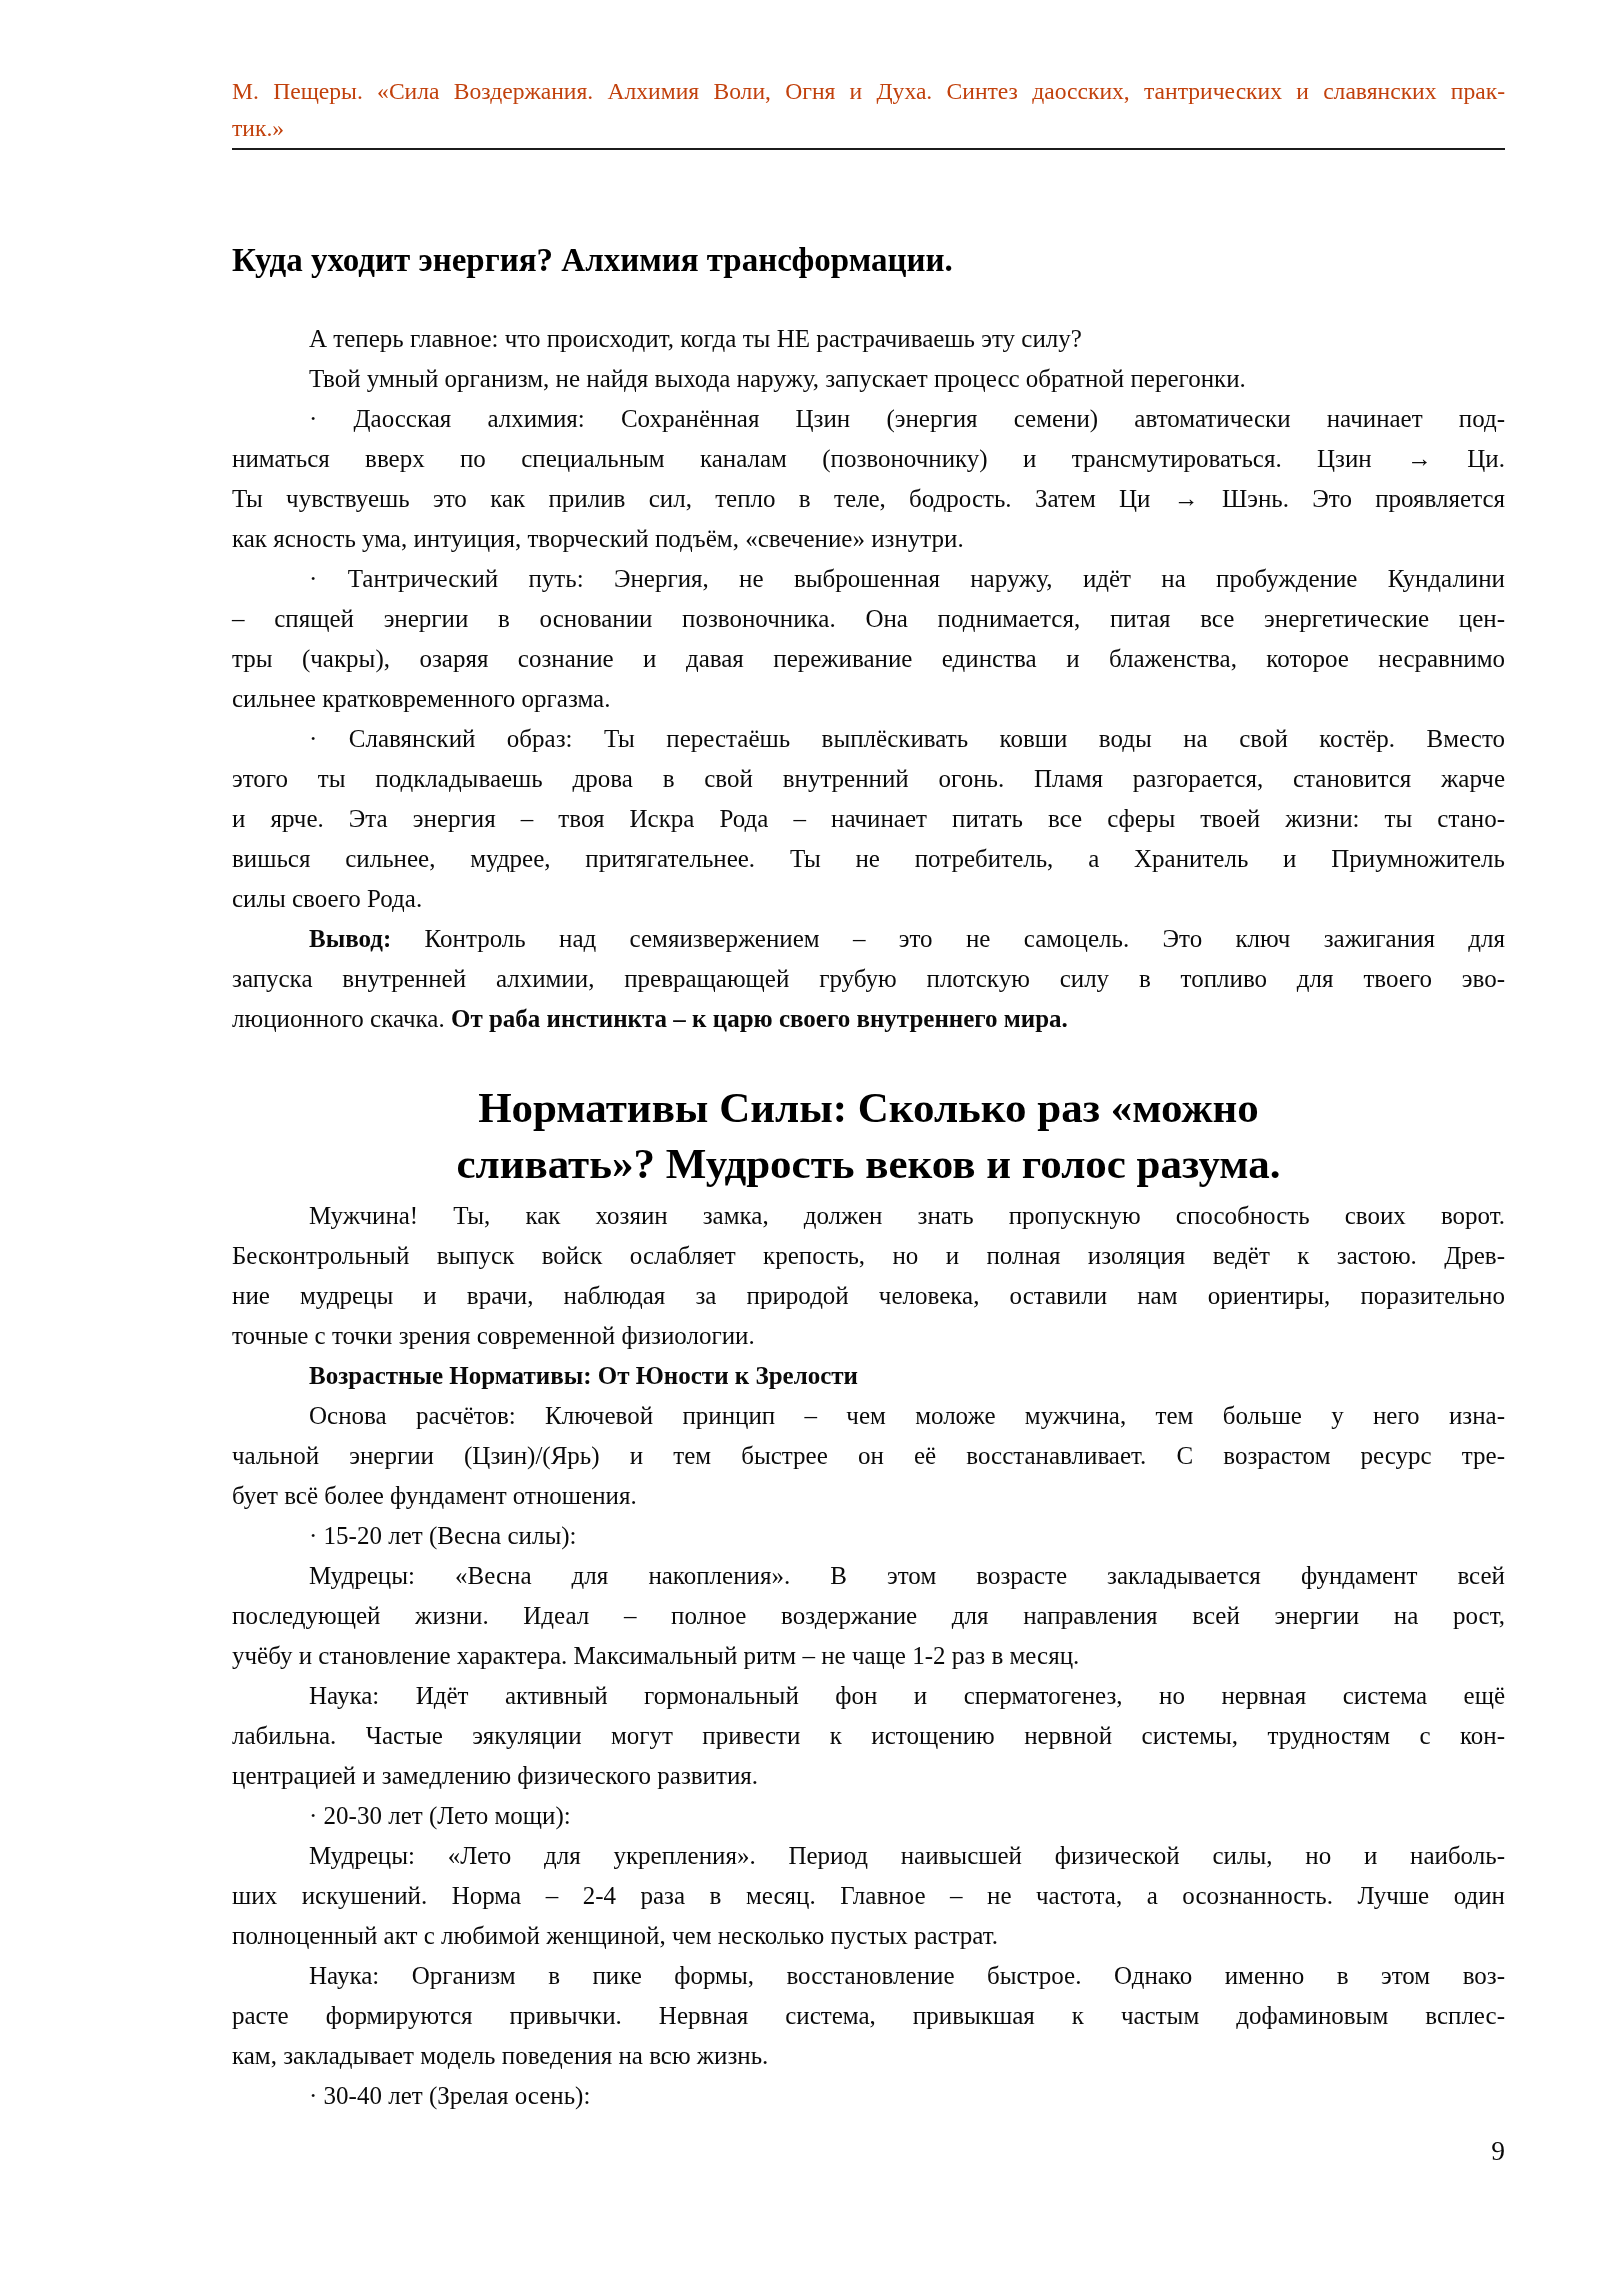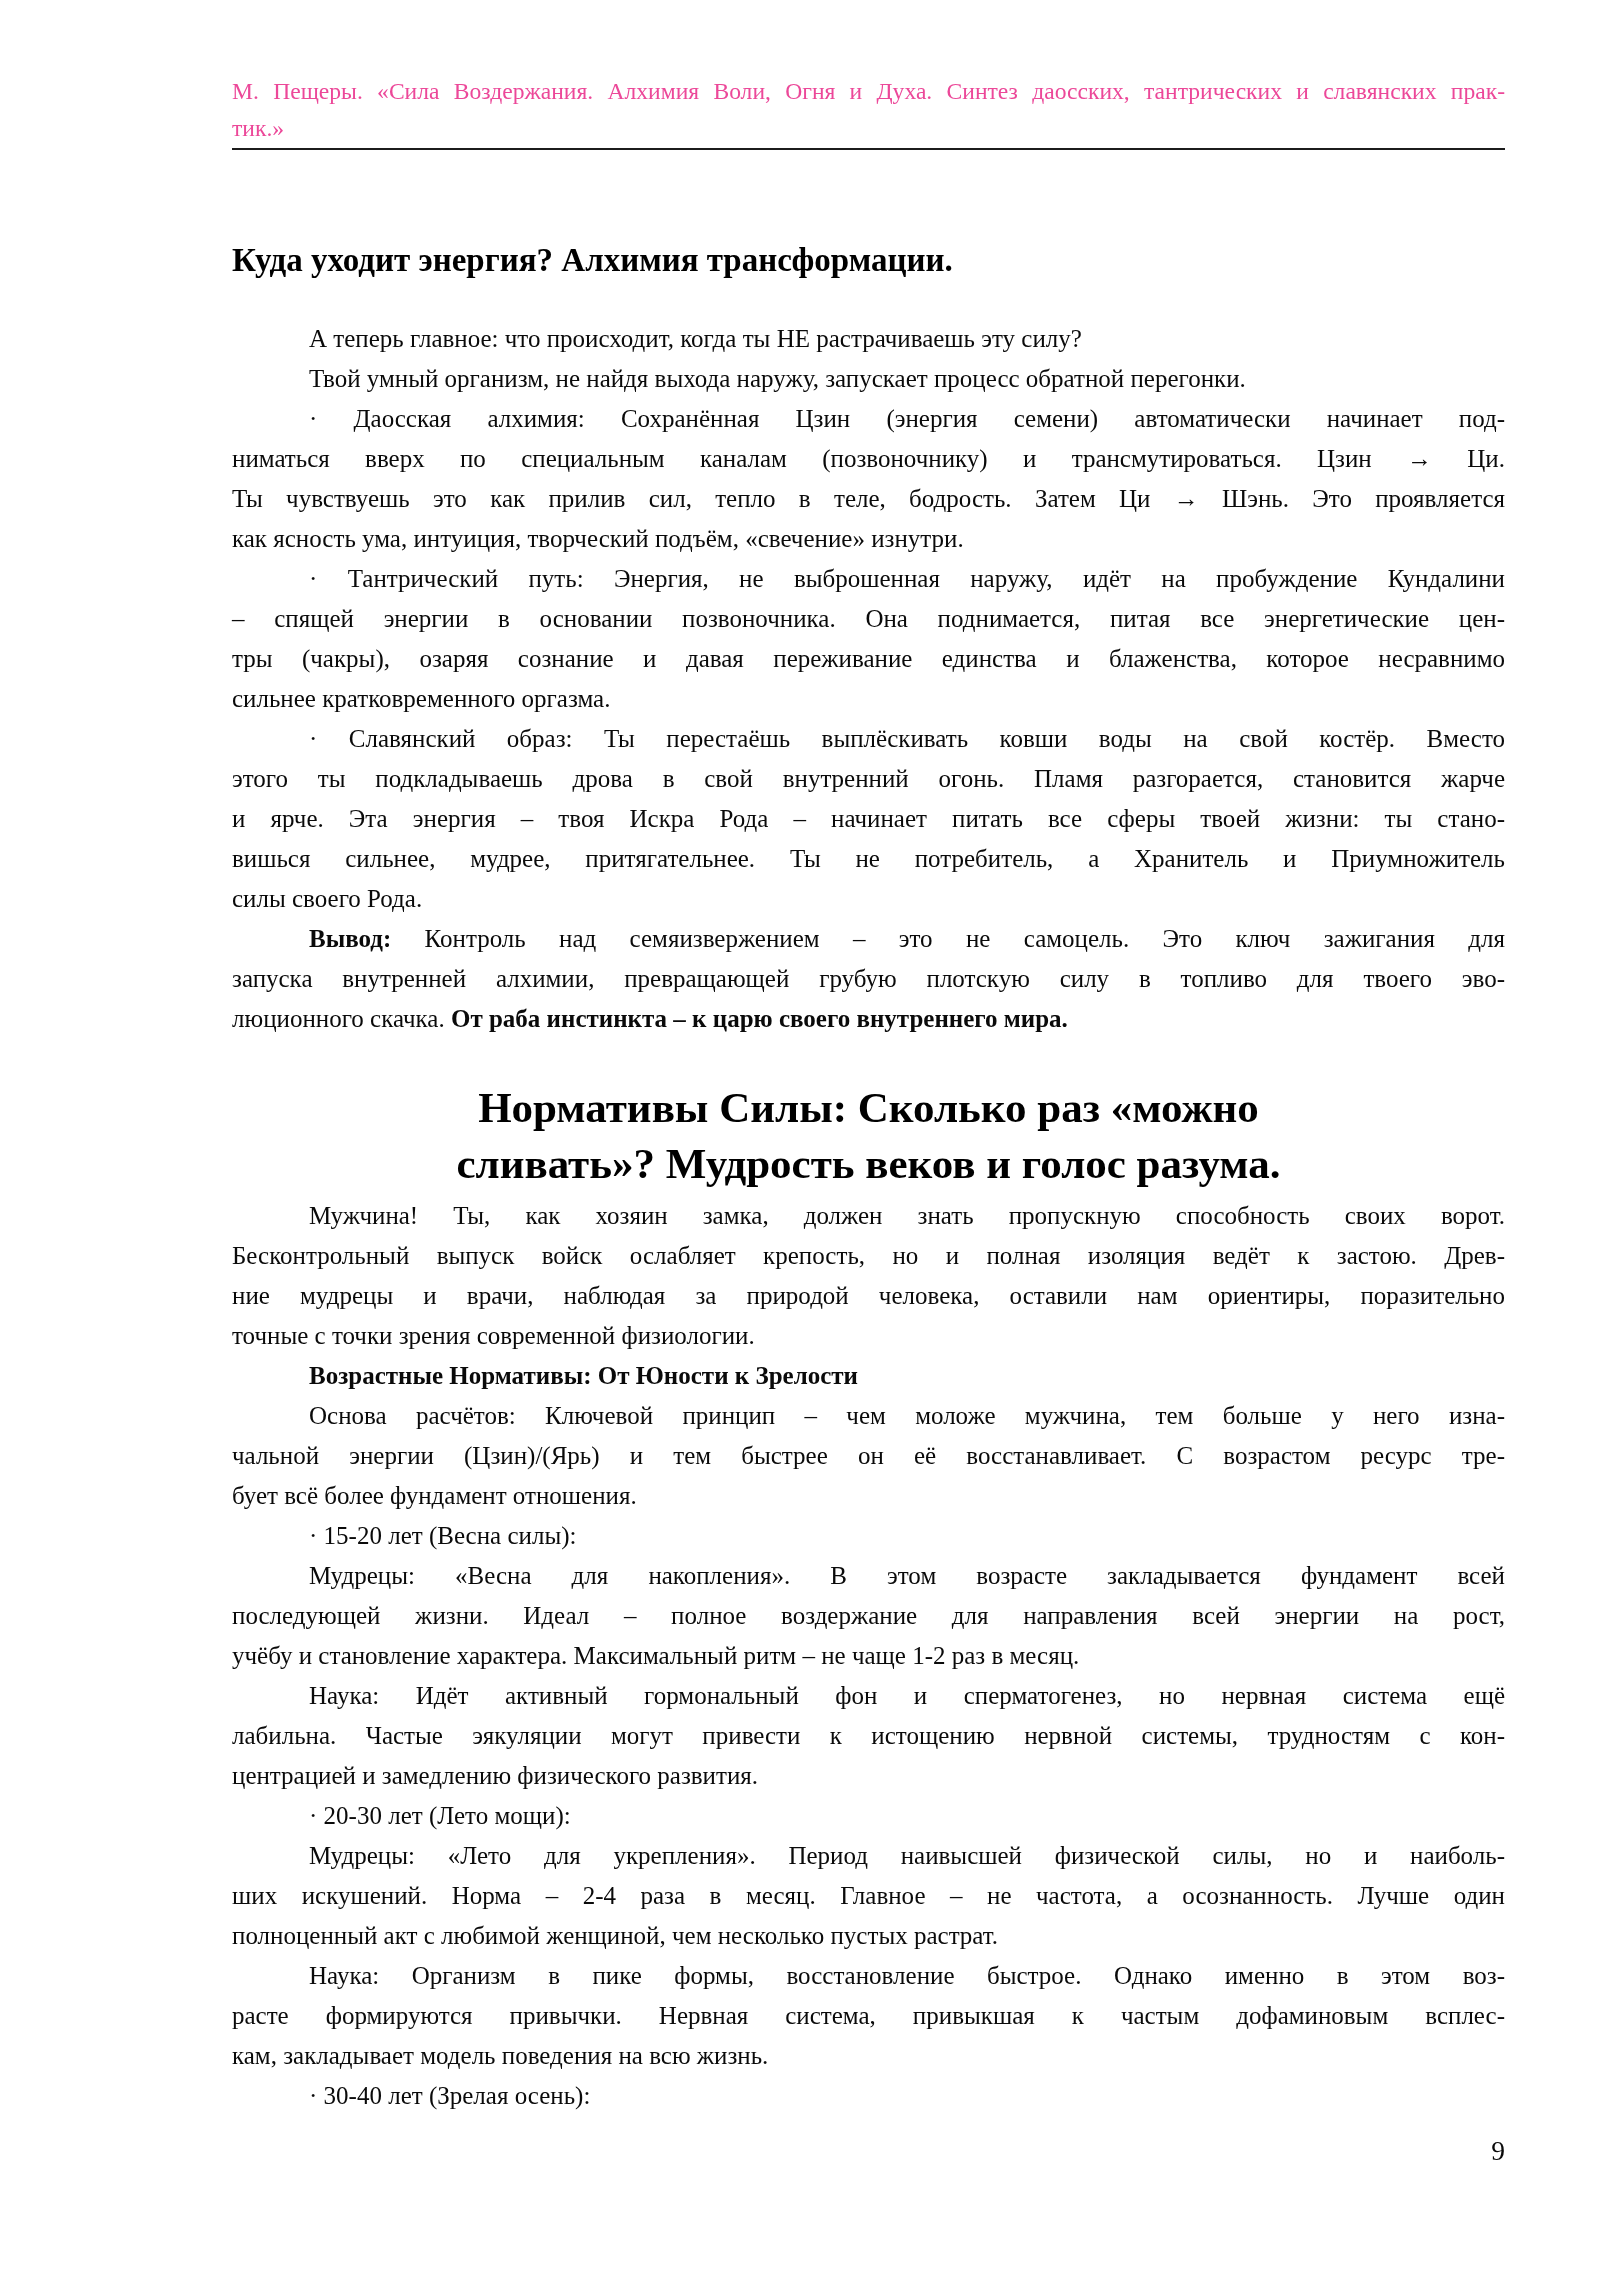--- a/index.html
+++ b/index.html
@@ -49,21 +49,21 @@
   .page-number{
     position:absolute;top:2136px;right:118px;
     font-size:27.5px;line-height:30px;color:#0a0a0a;
   }
 </style>
 </head>
 <body>
 
 <div class="page" style="background: rgb(255, 255, 255); color: rgb(10, 10, 10);">
 
-  <div class="content-col running-header" style="position: absolute; color: #ec4899; font-family: Liberation Serif, serif;">
+  <div class="content-col running-header" style="position: absolute; color: #c2410c; font-family: Liberation Serif, serif;">
     <div class="hline">М. Пещеры. «Сила Воздержания. Алхимия Воли, Огня и Духа. Синтез даосских, тантрических и славянских прак-</div>
     <div class="hline last">тик.»</div>
   </div>
 
   <div class="header-rule" style="background: rgb(28, 28, 28);"></div>
 
   <div class="content-col chapter-title" style="position:absolute;">Куда уходит энергия? Алхимия трансформации.</div>
 
   <div class="content-col body-block body-block-1" style="position:absolute;">
       <div class="para">

